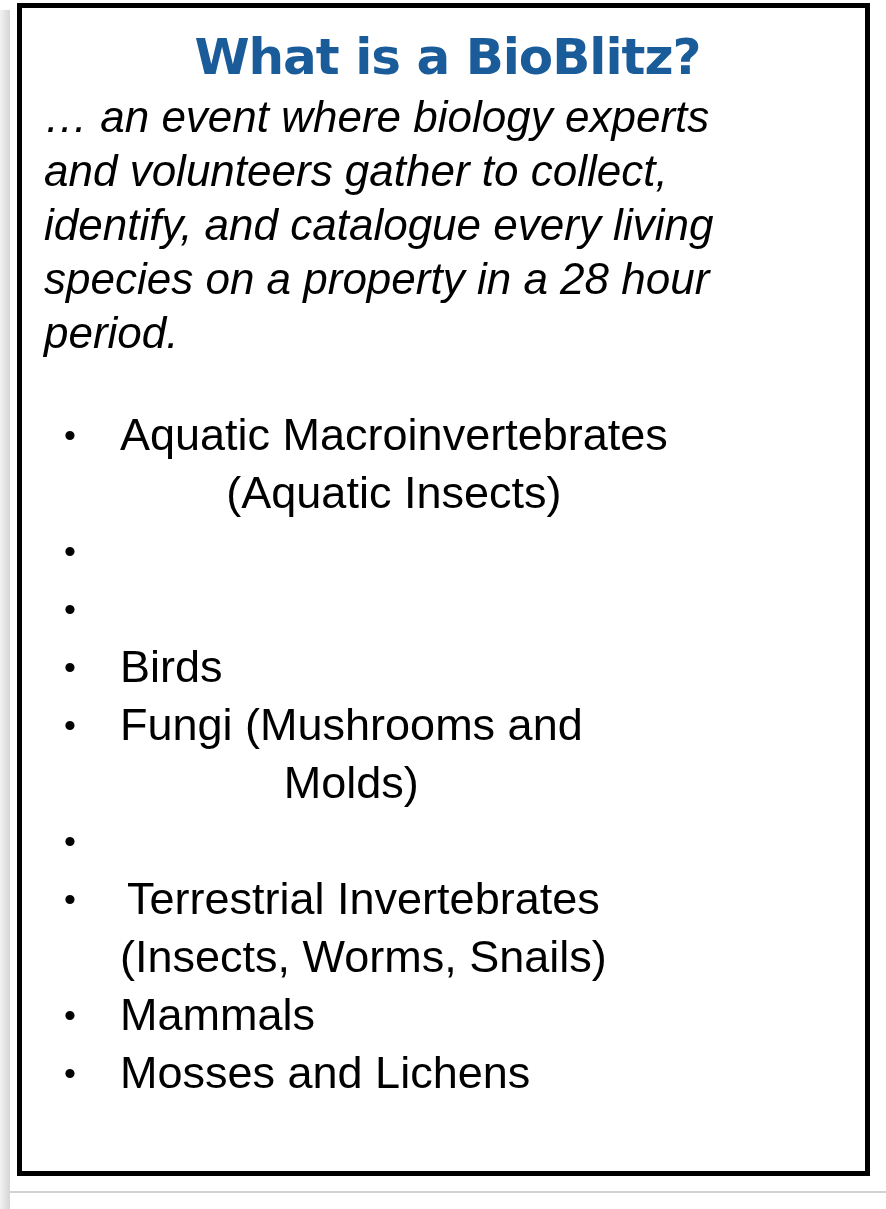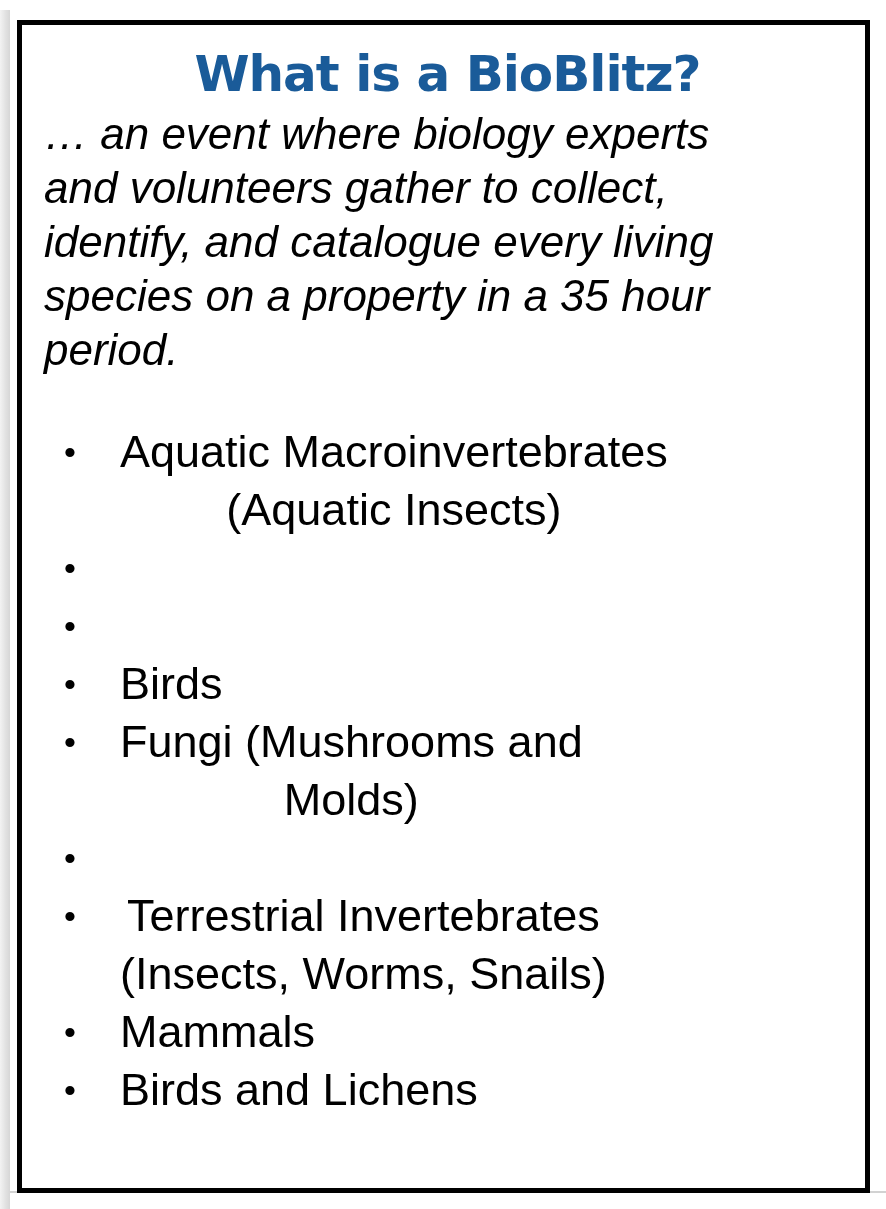--- a/index.html
+++ b/index.html
@@ -31,21 +31,21 @@
     position: absolute;
     left: 10px;
     top: 1191px;
     width: 876px;
     height: 2px;
     background: #d2d2d2;
   }
   .slide-box {
     position: absolute;
     left: 17px;
-    top: 20px;
+    top: 3px;
     width: 853px;
     height: 1173px;
     box-sizing: border-box;
     border: 5px solid #000000;
     background: #ffffff;
     padding: 20px 12px 0 20px;
   }
   .slide-title {
     margin: 0;
     text-align: center;
@@ -96,21 +96,21 @@
 <div class="page">
   <div class="edge-strip"></div>
   <div class="below-line"></div>
 
   <div class="slide-box">
     <h1 class="slide-title">What is a BioBlitz?</h1>
 
     <p class="intro">… an event where biology experts
 and volunteers gather to collect,
 identify, and catalogue every living
-species on a property in a 35 hour
+species on a property in a 28 hour
 period.</p>
 
     <ul class="species-list">
       <li>
         <span class="bullet">•</span>
         <span class="item-text">Aquatic Macroinvertebrates
 (Aquatic Insects)</span>
       </li>
       <li>
         <span class="bullet">•</span>
@@ -134,17 +134,17 @@
         <span class="bullet">•</span>
         <span class="item-text">Terrestrial Invertebrates
 (Insects, Worms, Snails)</span>
       </li>
       <li>
         <span class="bullet">•</span>
         <span class="item-text">Mammals</span>
       </li>
       <li>
         <span class="bullet">•</span>
-        <span class="item-text">Birds and Lichens</span>
+        <span class="item-text">Mosses and Lichens</span>
       </li>
     </ul>
   </div>
 </div>
 
 </body></html>

